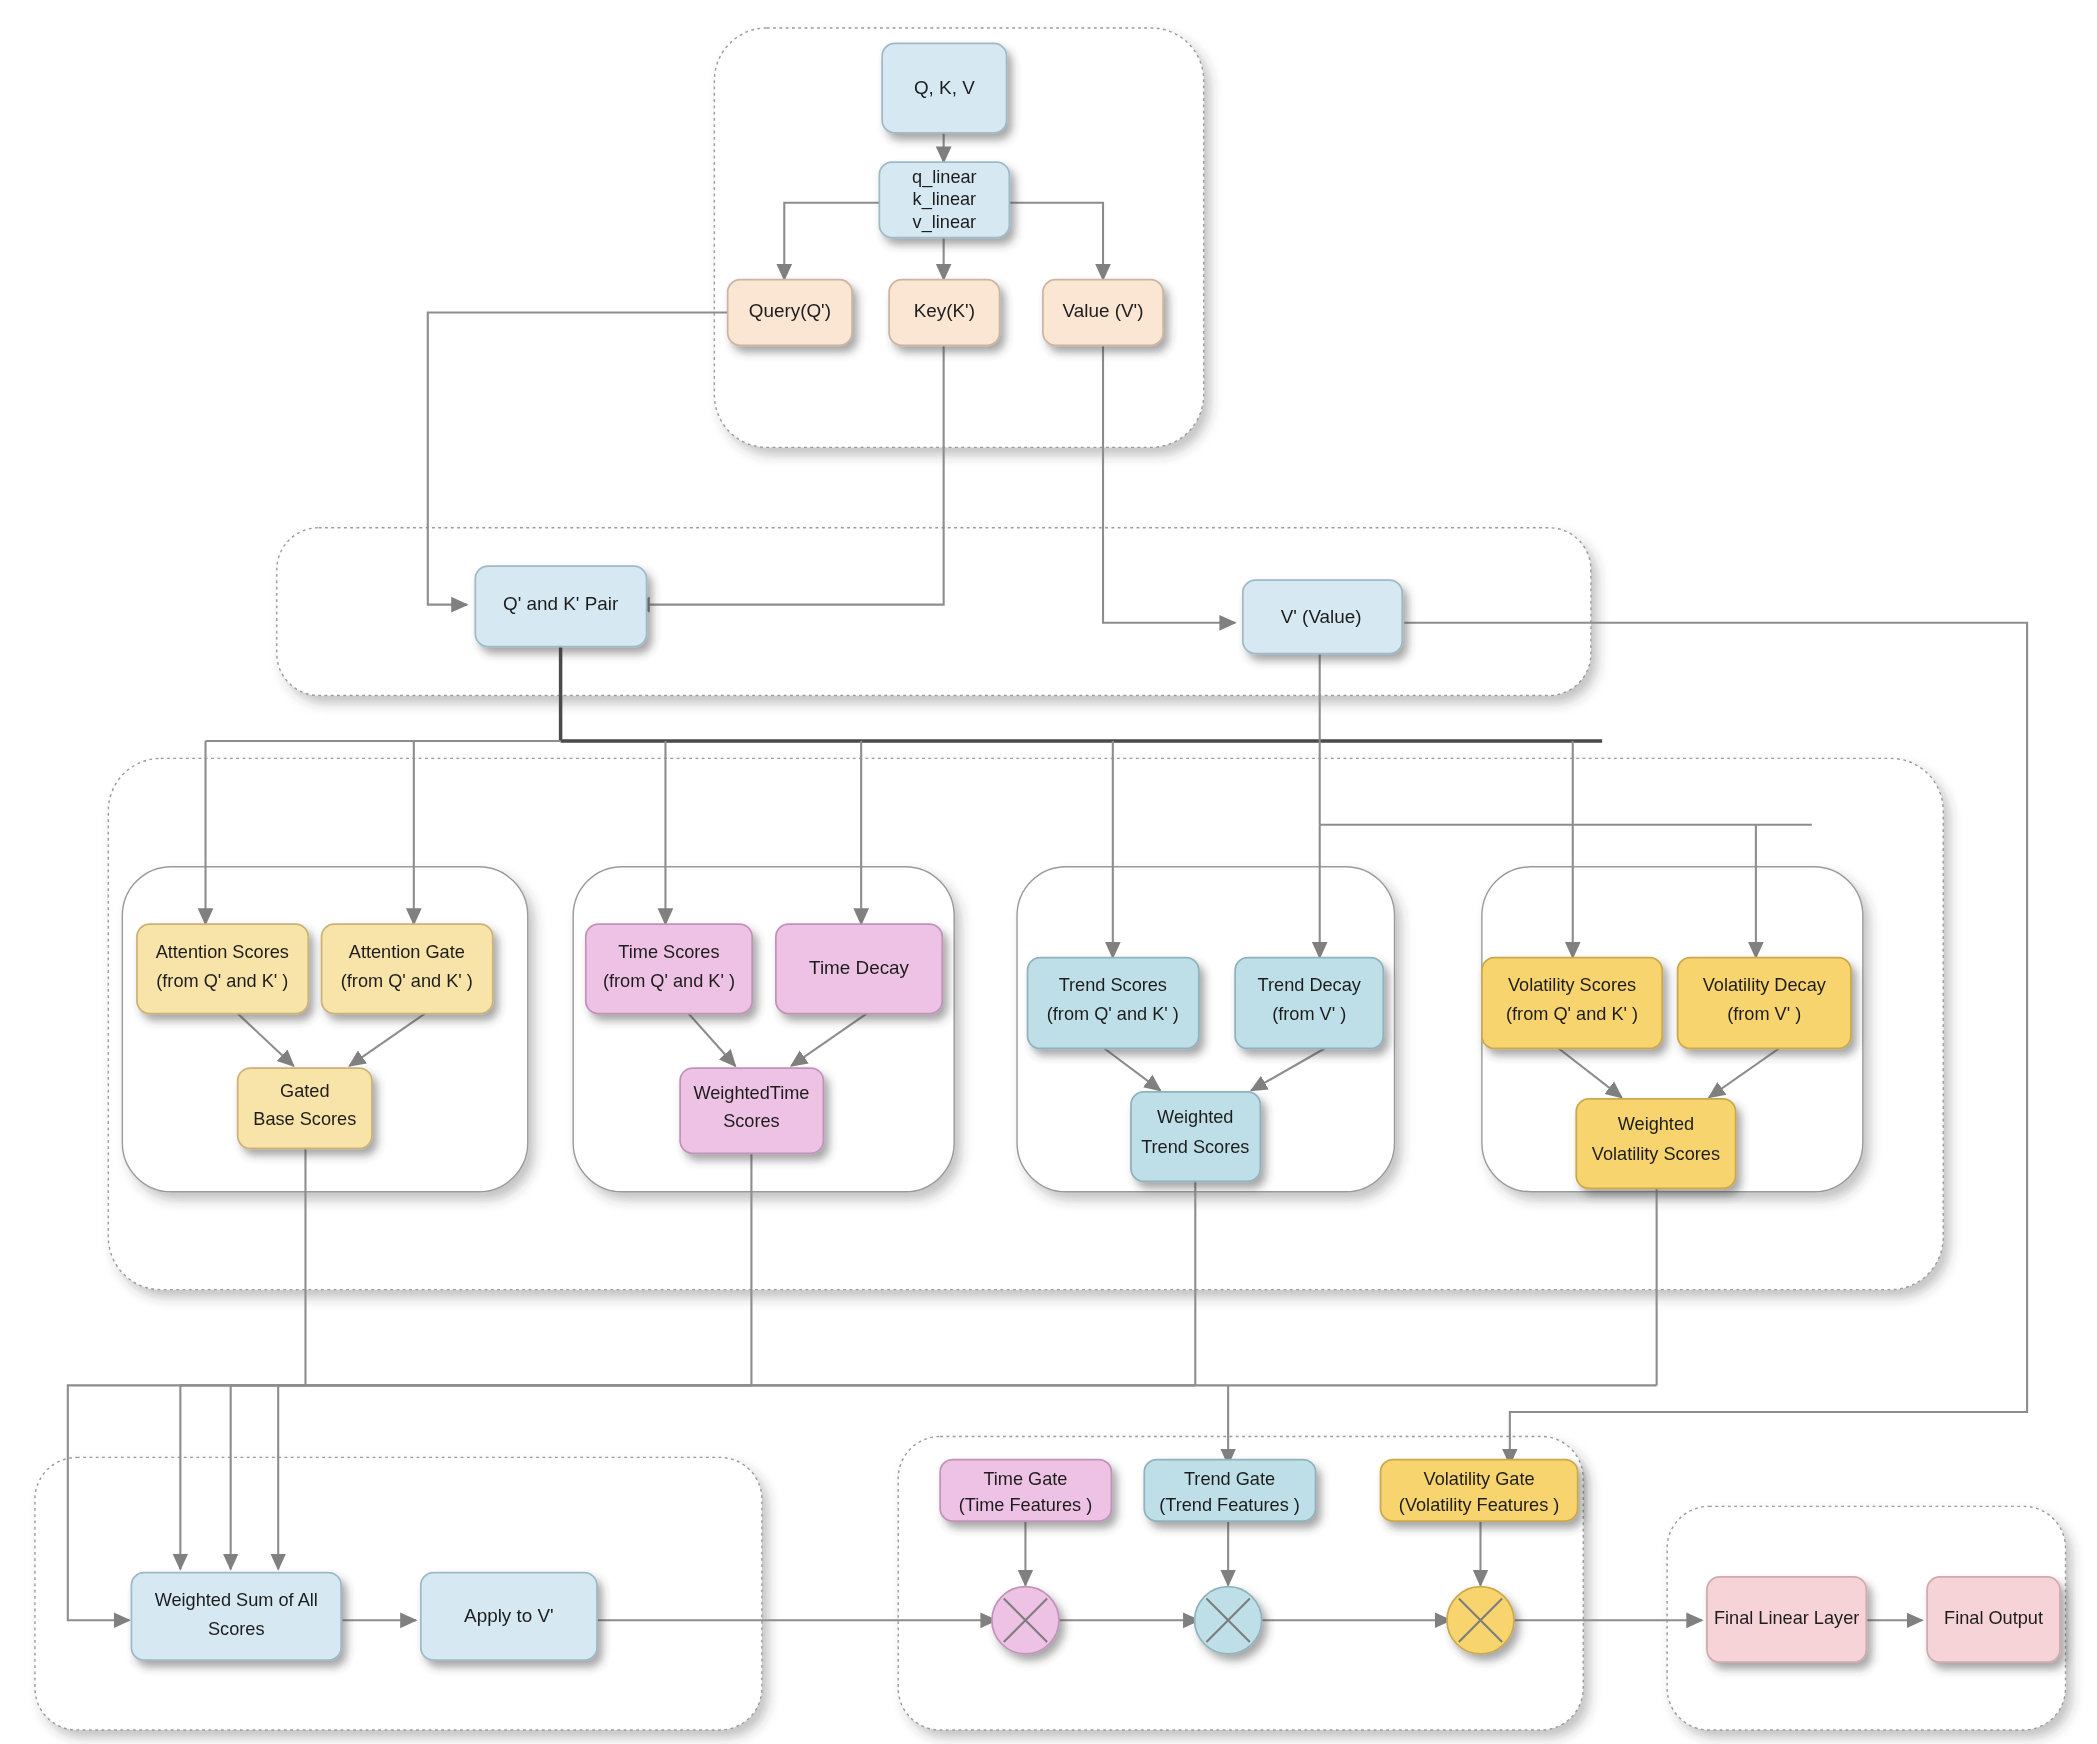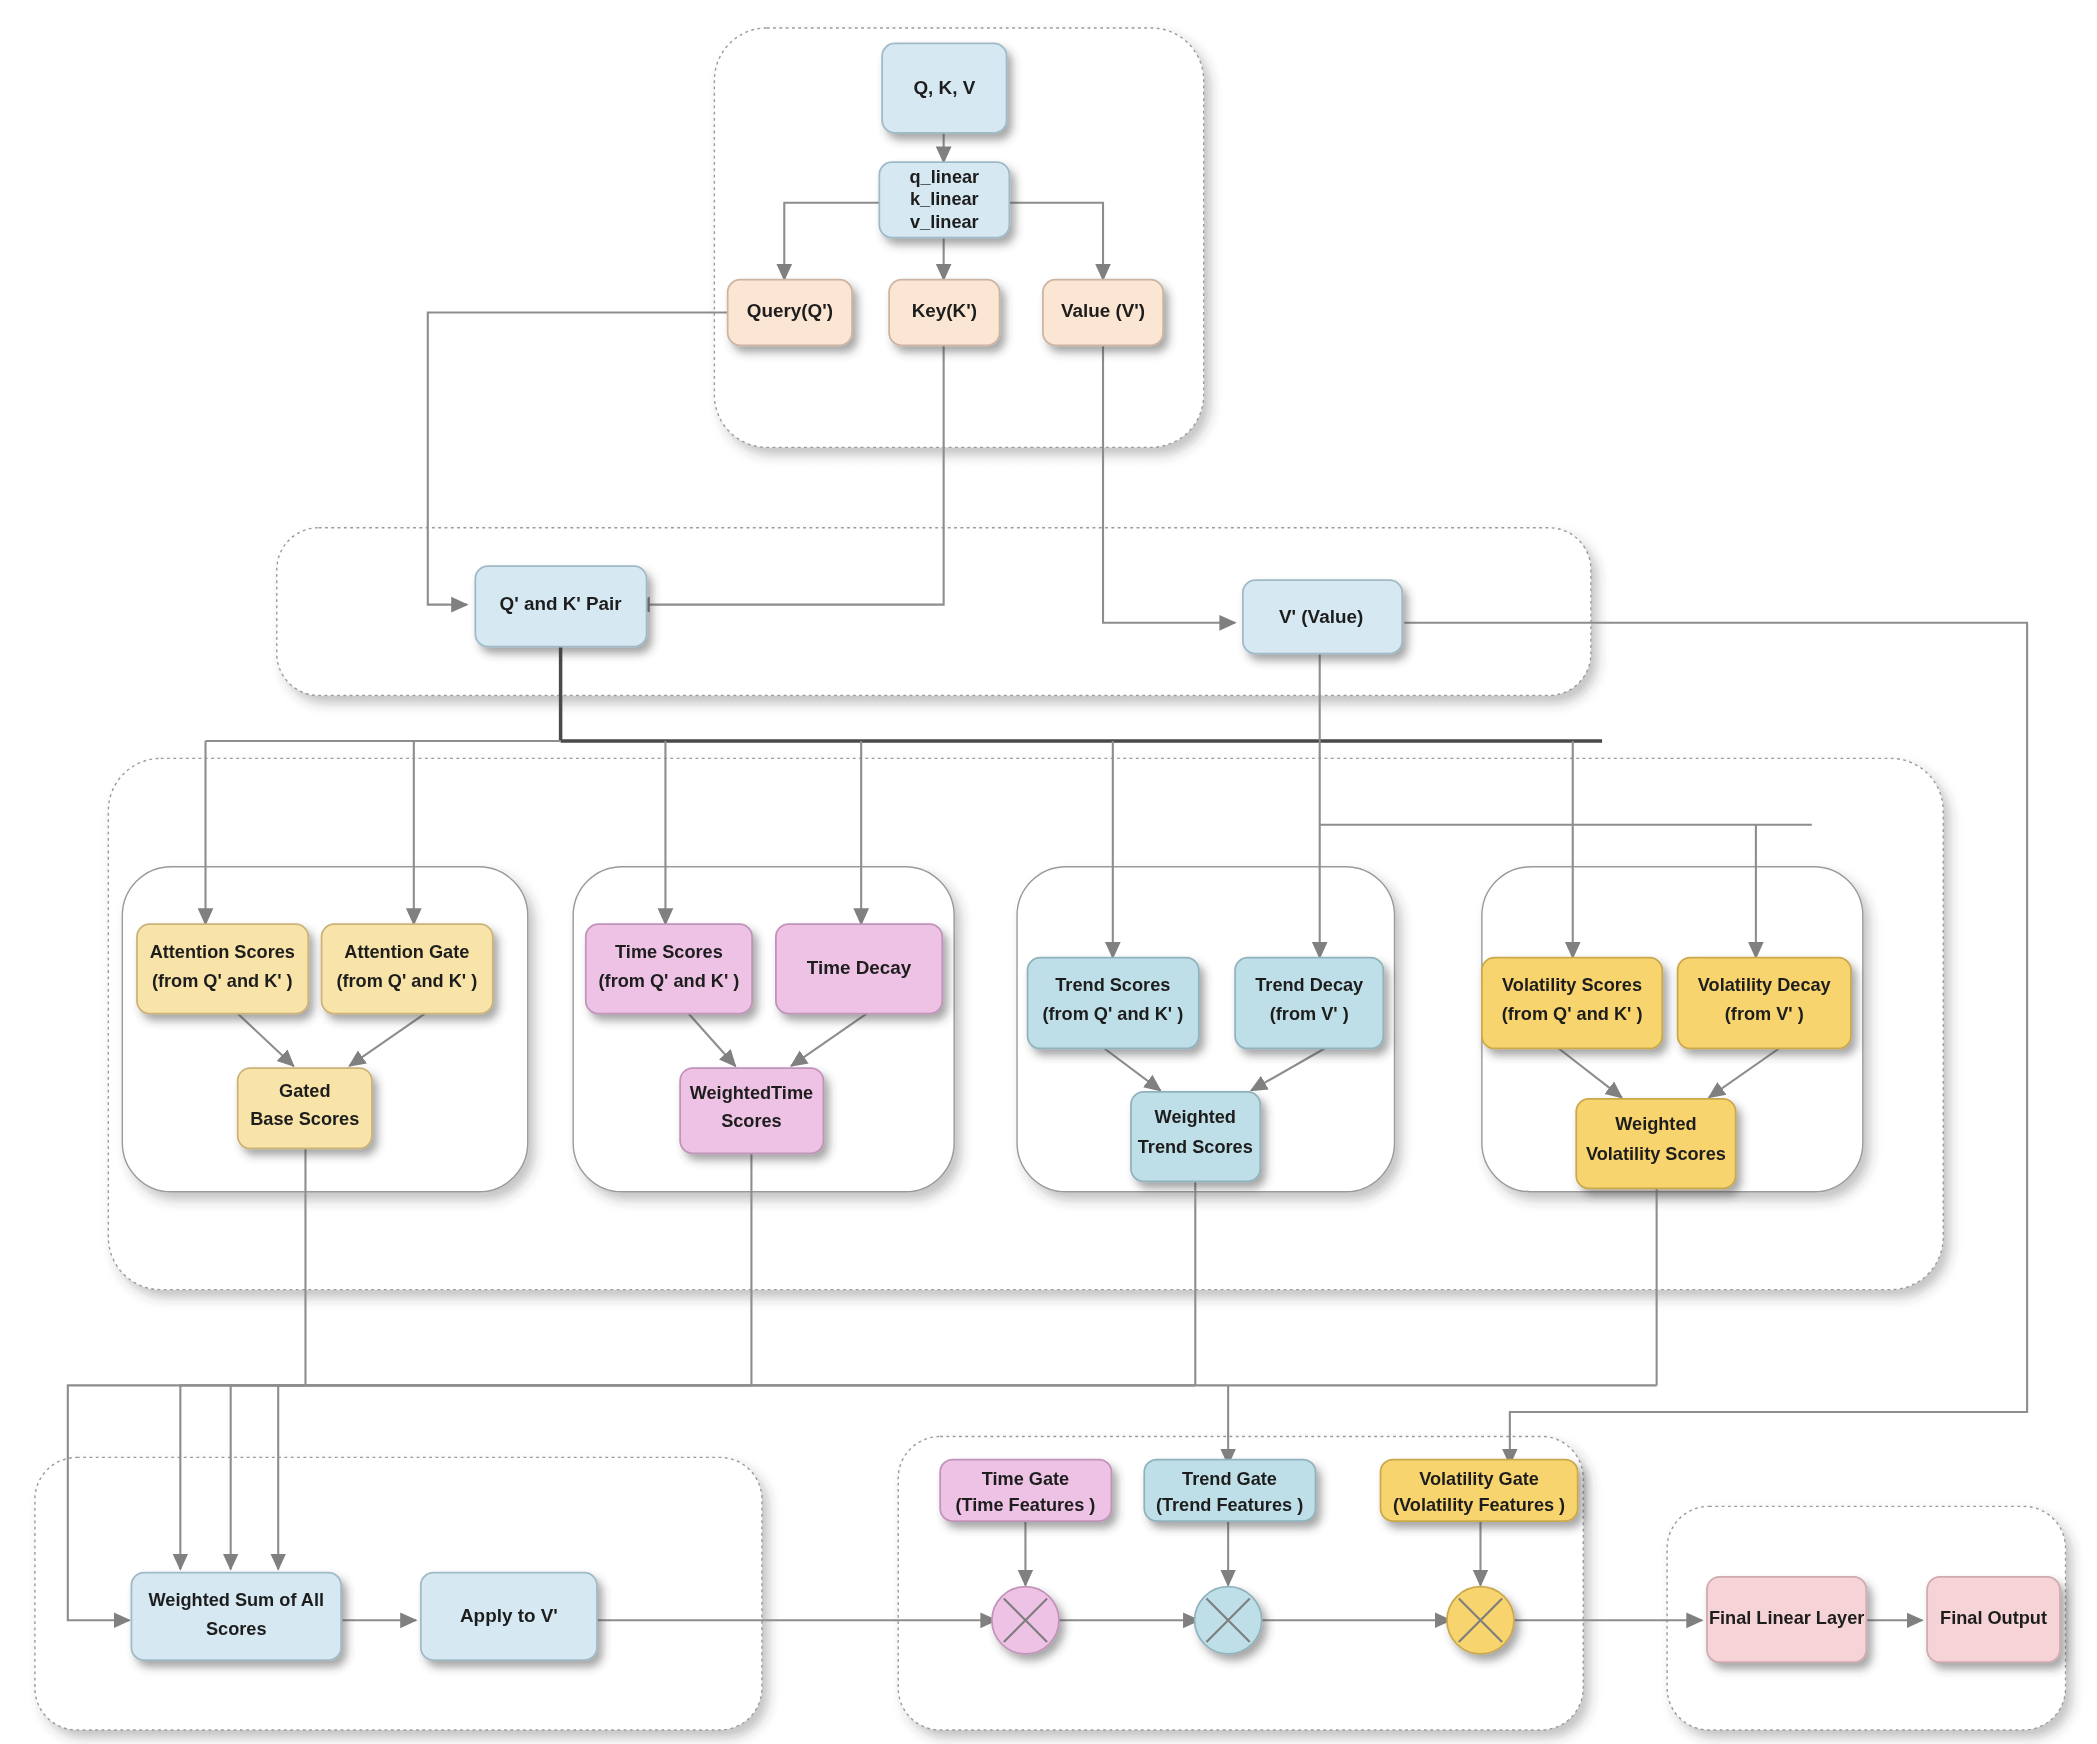--- a/index.html
+++ b/index.html
@@ -1,17 +1,17 @@
 <!DOCTYPE html>
 <html style="font-size:11.2px"><head>
 <meta charset="utf-8">
 <style>
   html,body{margin:0;padding:0;background:#ffffff;}
   body{font-family:"Liberation Sans", sans-serif;}
-  #stage{position:relative;width:2097px;height:1744px;background:#fff;overflow:hidden;font-weight:bold;}
+  #stage{position:relative;width:2097px;height:1744px;background:#fff;overflow:hidden;}
   svg{position:absolute;left:0;top:0;width:2097px;height:1744px;}
   .nodeLabel{
     font-family:"Liberation Sans", sans-serif;
     font-size:27px;
     fill:#1d1d1d;
     text-anchor:middle;
     dominant-baseline:middle;
     pointer-events:none;
   }
   .nodeLabel.small{font-size:26px;}

